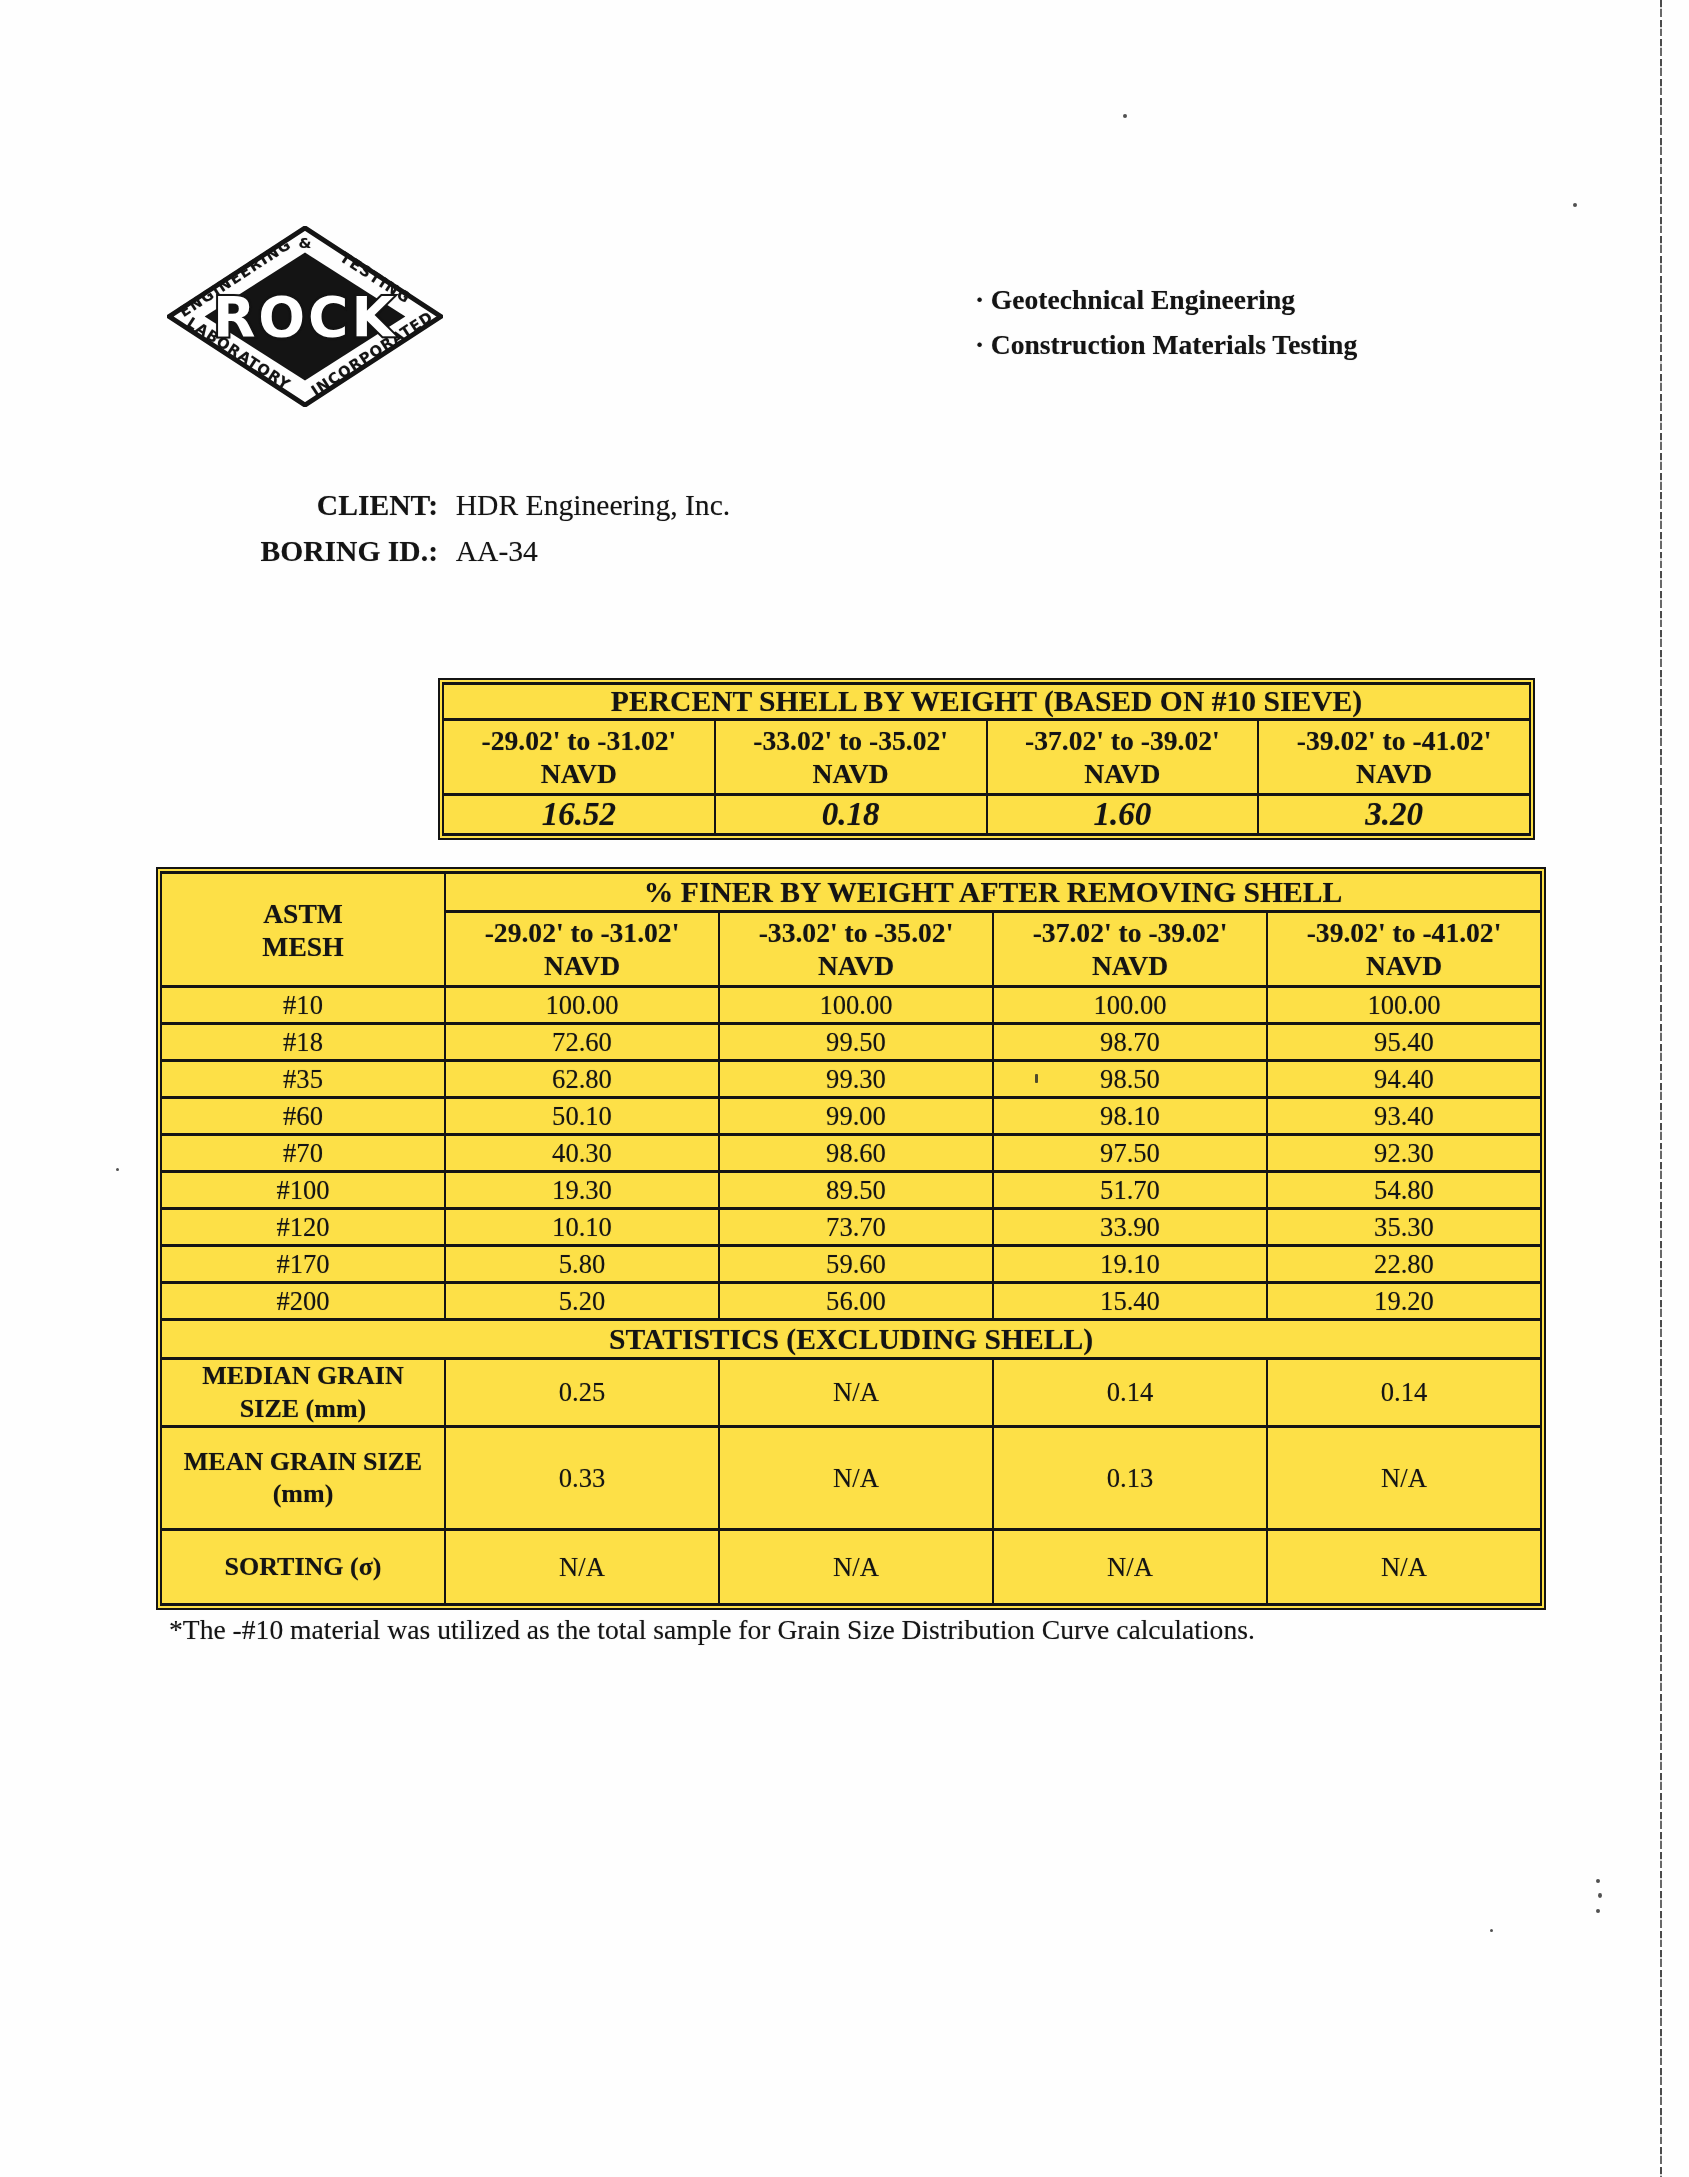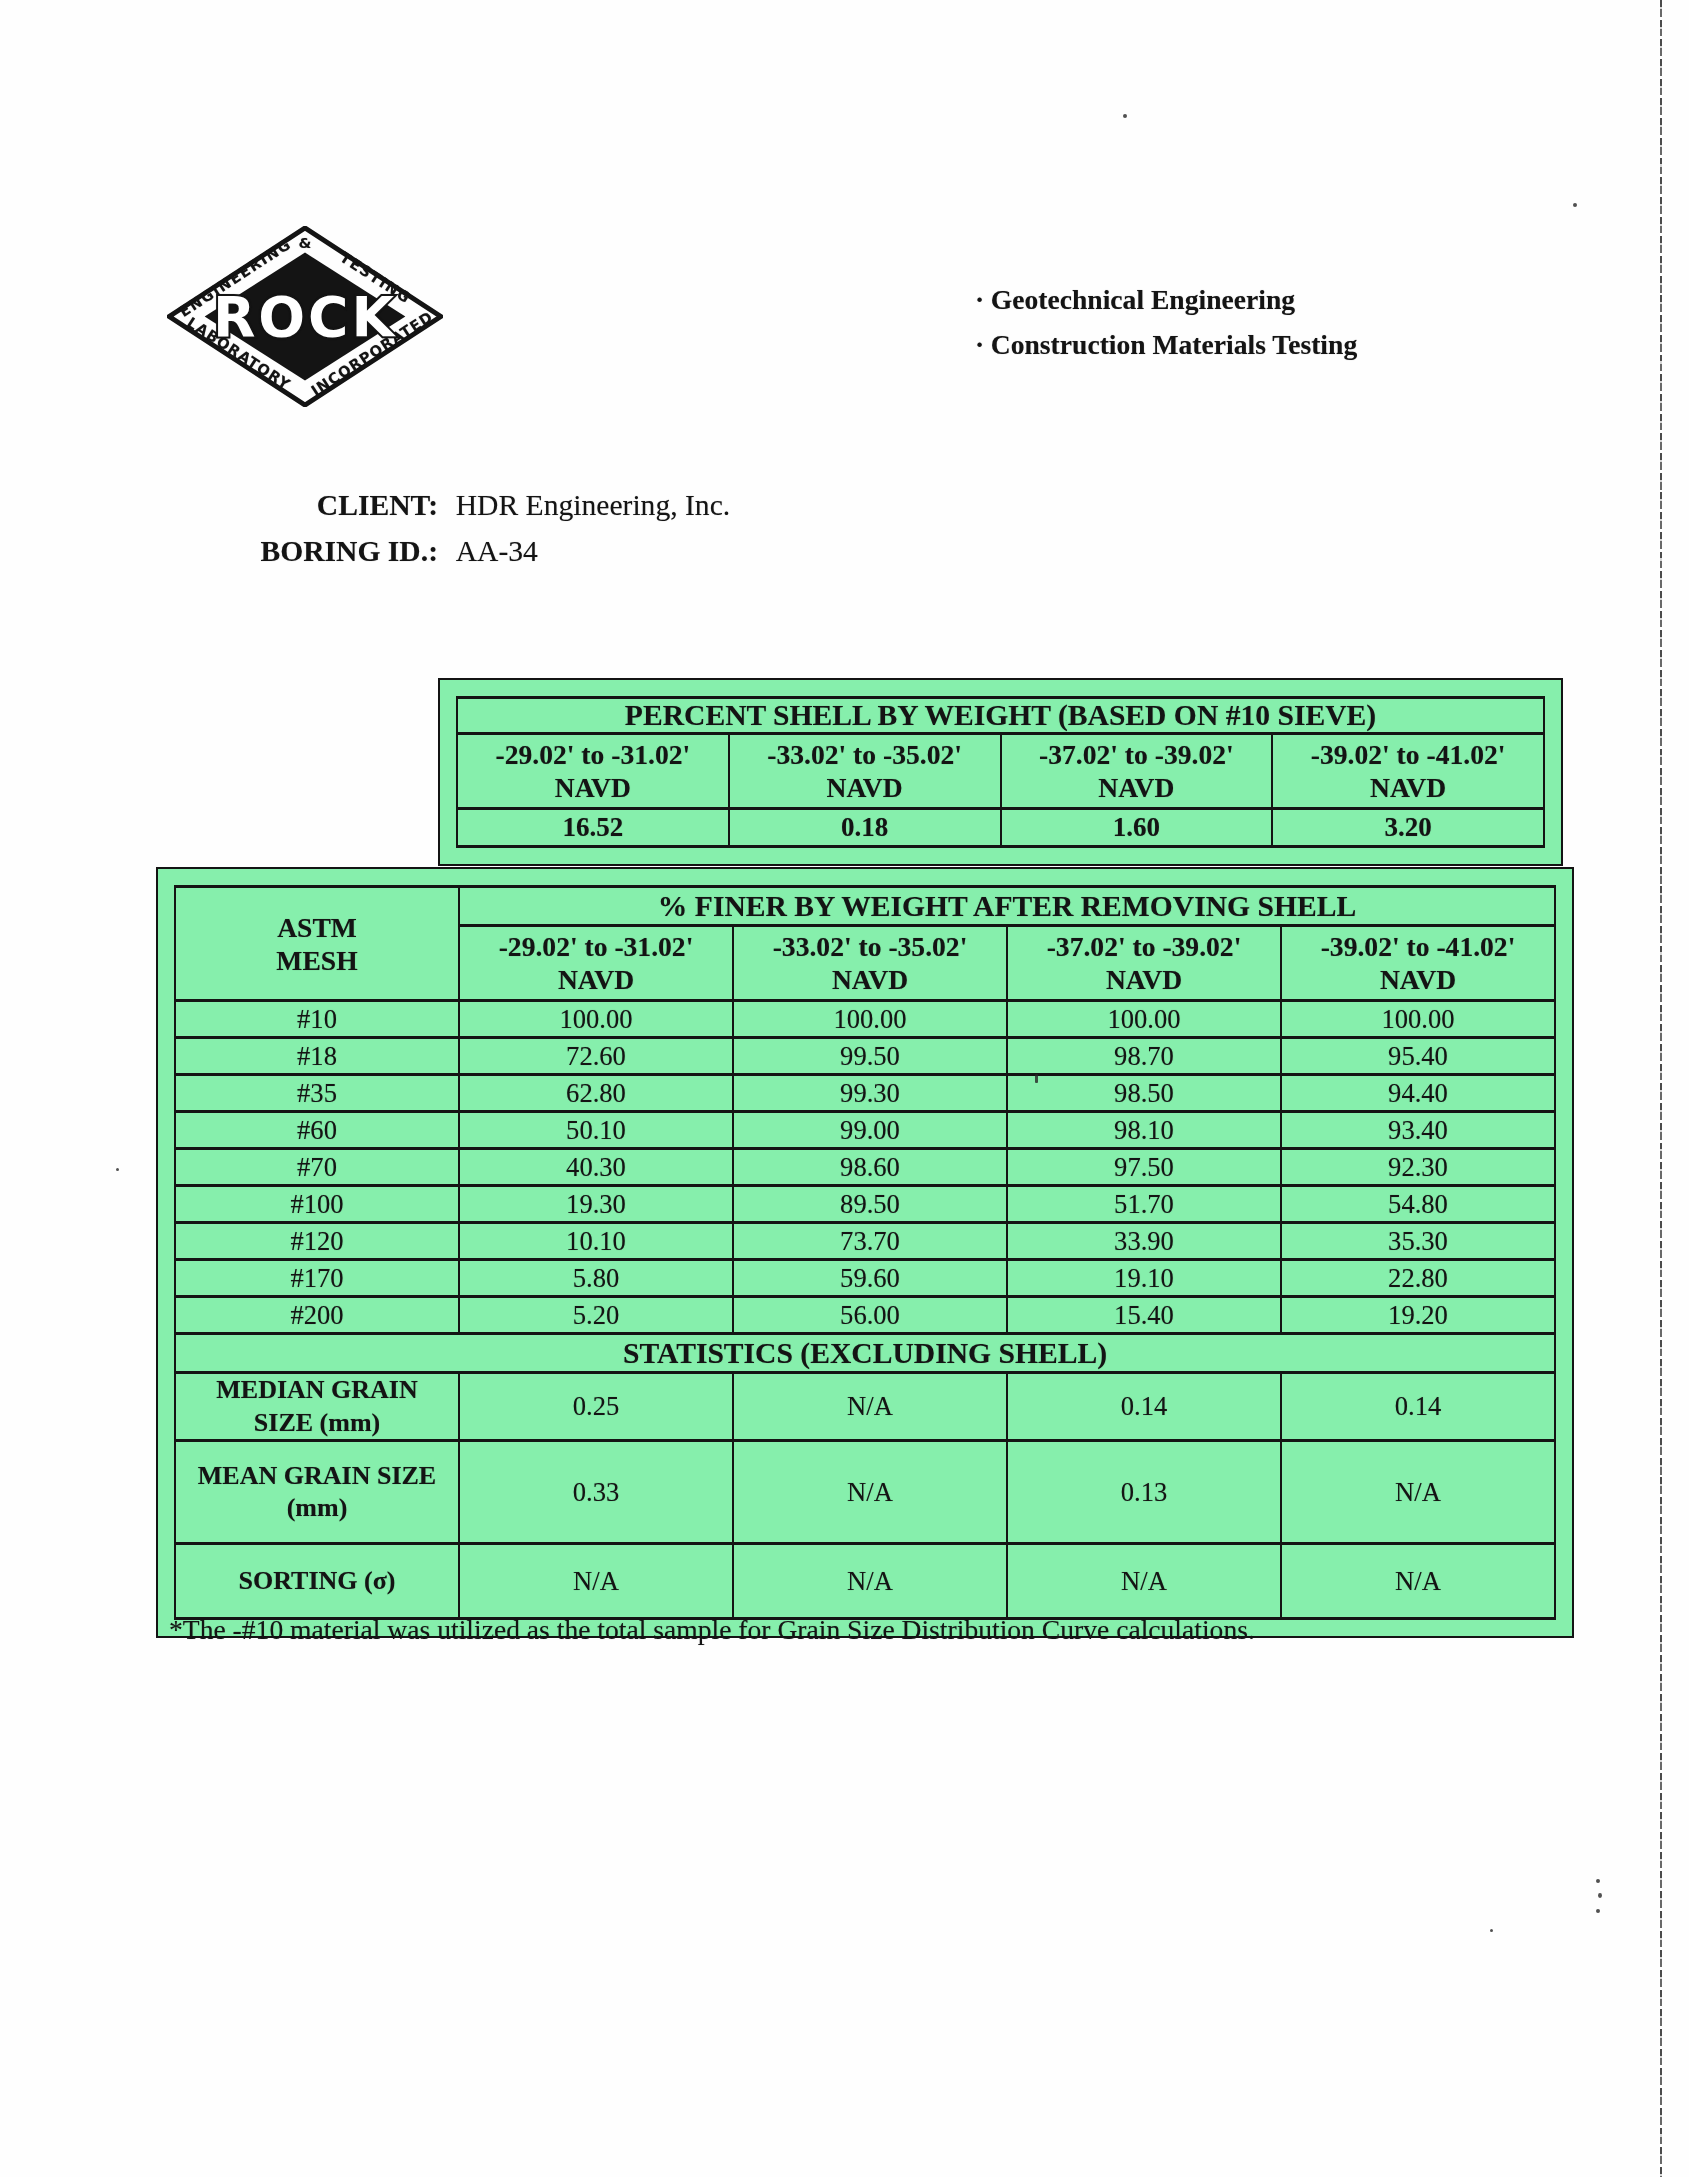--- a/index.html
+++ b/index.html
@@ -12,28 +12,28 @@
   .logo { position:absolute; left:167px; top:226px; width:276px; height:181px; }
   
   .services { position:absolute; left:975px; top:277px; font-size:27.6px; font-weight:700; line-height:45px; white-space:nowrap; }
   .service .bullet { display:inline-block; width:15.8px; text-align:left; }
   
   .project { position:absolute; left:158px; top:482px; font-size:29.6px; line-height:46px; white-space:nowrap; }
   .prow { display:flex; }
   .plabel { width:280px; text-align:right; font-weight:700; }
   .pvalue { margin-left:17.7px; }
   
-  .tbl-wrap { position:absolute; border:2px solid #141414; padding:16px; background:#86efac; }
+  .tbl-wrap { position:absolute; border:2px solid #141414; padding:2px; background:#fde047; }
   .tbl-wrap table { border-collapse:collapse; width:100%; height:100%; table-layout:fixed; }
   .tbl-wrap td { border:2px solid #141414; border-top-width:3px; border-bottom-width:3px; text-align:center; vertical-align:middle; padding:0; overflow:hidden; }
   .title-cell { font-weight:700; font-size:29.6px; }
   .head-cell { font-weight:700; font-size:27.6px; }
   .head-cell .range, .head-cell .datum { line-height:33px; }
   .num { font-size:26.6px; }
-  .bold-num { font-size:27px; font-weight:700; }
+  .bold-num { font-size:33px; font-weight:700;font-style:italic; }
   
   .shell { left:438px; top:678px; width:1089px; }
   .shell .r-title { height:33px; }
   .shell .r-head  { height:75px; }
   .shell .r-val   { height:38px; }
   
   .finer { left:156px; top:867px; width:1382px; }
   .finer .f-title { height:39px; }
   .finer .f-head  { height:75px; }
   .finer .f-data  { height:37px; }

